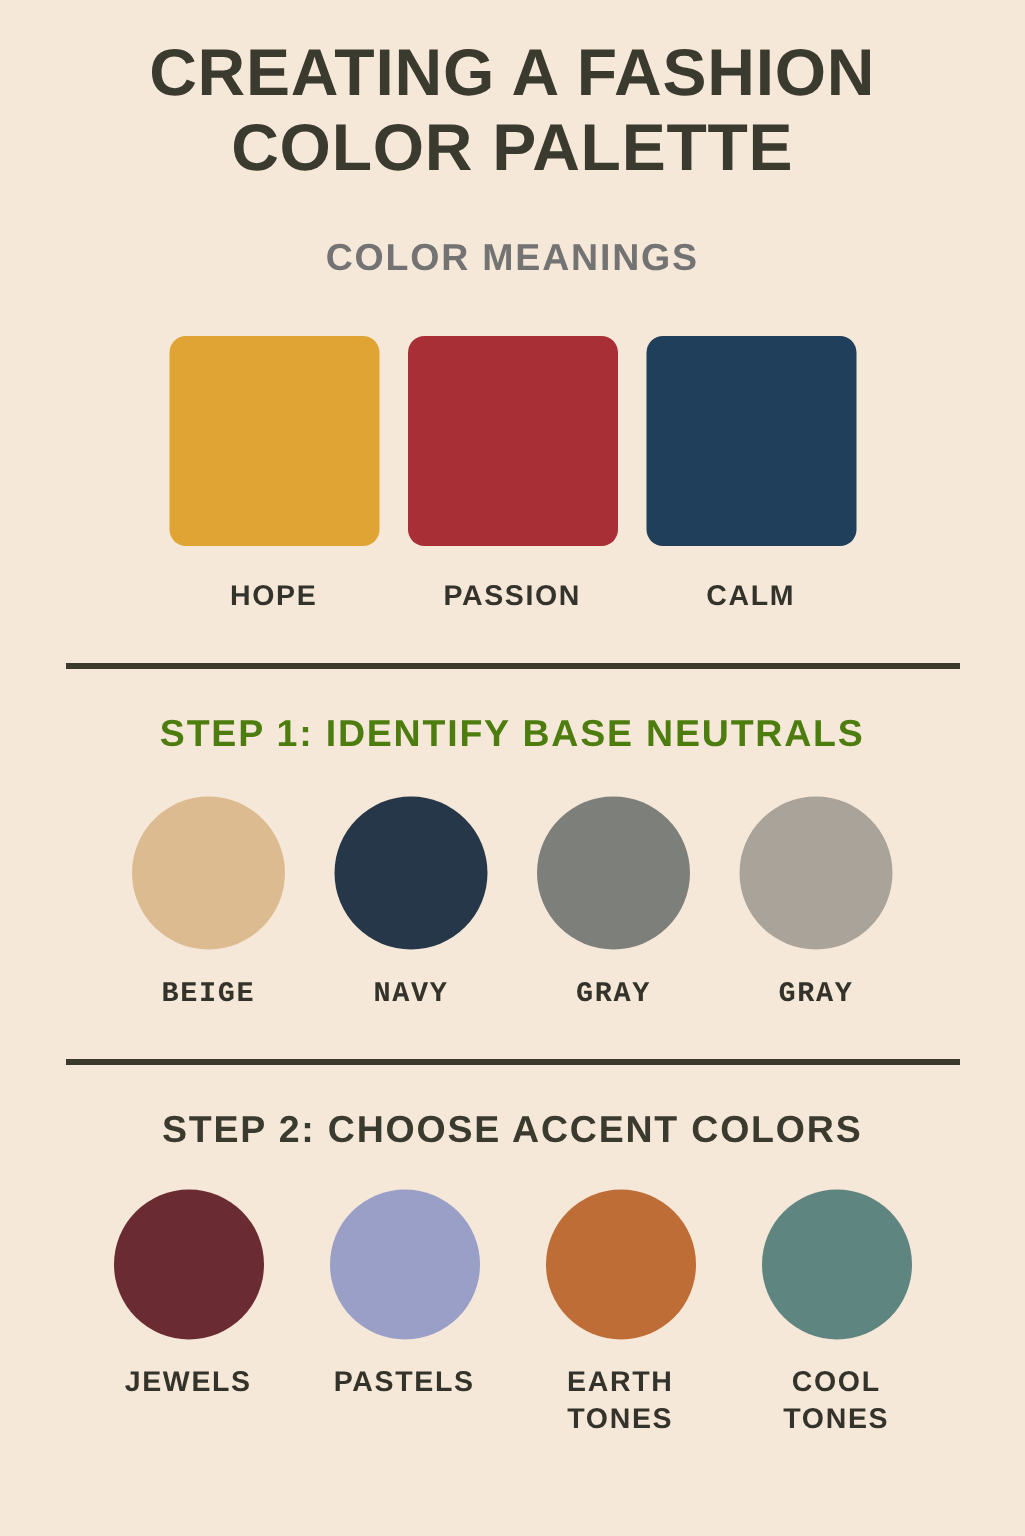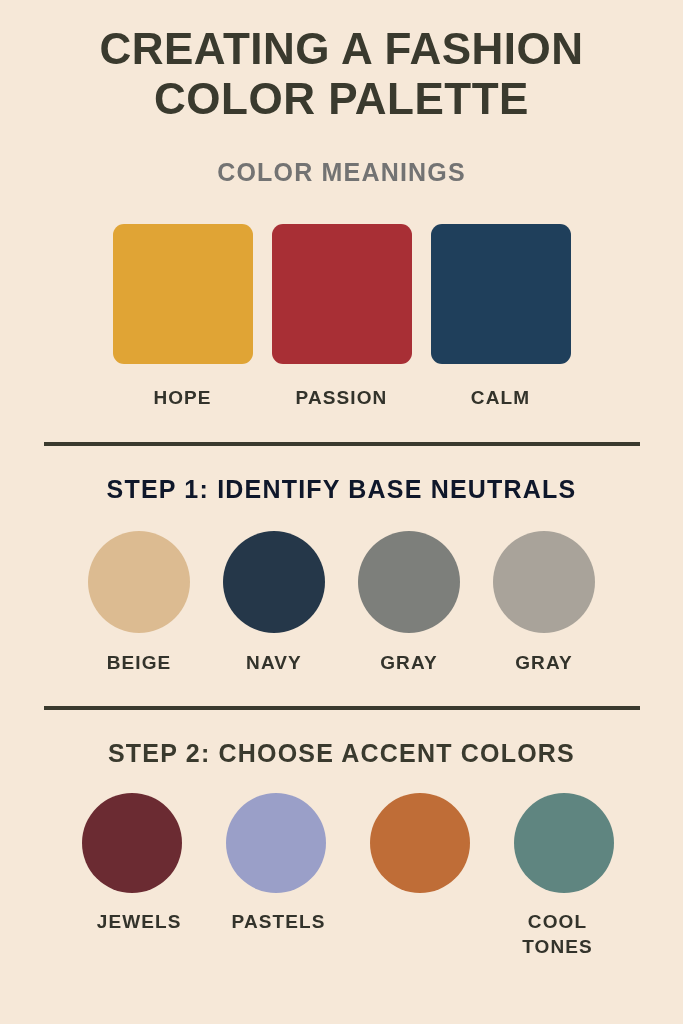--- a/index.html
+++ b/index.html
@@ -100,34 +100,34 @@
   #neutrals-row {
     margin-top: 27px;
     gap: 30px;
   }
   #neutrals-row .swatch-circle {
     width: 102px;
     height: 102px;
     border-radius: 50%;
   }
   #neutrals-row .swatch-label { margin-top: 17px; }
-  #neutrals-row .swatch-item { width: 105px; }
+  #neutrals-row .swatch-item { width: 105px; font-family: Liberation Mono, monospace; }
 
   
   #accents-row {
     margin-top: 25px;
     gap: 32px;
   }
   #accents-row .swatch-circle {
     width: 100px;
     height: 100px;
     border-radius: 50%;
   }
   #accents-row .swatch-label { margin-top: 16px; }
-  #accents-row .swatch-item { width: 112px; align-items: flex-end; }
+  #accents-row .swatch-item { width: 112px; }
 </style>
 </head>
 <body style="background-color: rgb(246, 232, 216); color: rgb(51, 51, 43);">
 
 <div class="poster" style="background-color: rgb(246, 232, 216);">
 
   <h1 class="title" style="color: rgb(58, 58, 46);">
     <span class="line">CREATING A FASHION</span>
     <span class="line">COLOR PALETTE</span>
   </h1>
@@ -144,21 +144,21 @@
       <div class="swatch-label">PASSION</div>
     </div>
     <div class="swatch-item">
       <div class="swatch-square" style="background-color: rgb(31, 63, 91);"></div>
       <div class="swatch-label">CALM</div>
     </div>
   </div>
 
   <div class="divider" id="divider-1" style="background-color: rgb(58, 58, 46);"></div>
 
-  <div class="section-heading" id="step1-heading" style="color: #0f172a;">STEP 1: IDENTIFY BASE NEUTRALS</div>
+  <div class="section-heading" id="step1-heading" style="color: #4d7c0f;">STEP 1: IDENTIFY BASE NEUTRALS</div>
 
   <div class="swatch-row" id="neutrals-row">
     <div class="swatch-item">
       <div class="swatch-circle" style="background-color: rgb(220, 187, 145);"></div>
       <div class="swatch-label">BEIGE</div>
     </div>
     <div class="swatch-item">
       <div class="swatch-circle" style="background-color: rgb(37, 55, 73);"></div>
       <div class="swatch-label">NAVY</div>
     </div>
@@ -180,20 +180,21 @@
     <div class="swatch-item">
       <div class="swatch-circle" style="background-color: rgb(107, 43, 50);"></div>
       <div class="swatch-label">JEWELS</div>
     </div>
     <div class="swatch-item">
       <div class="swatch-circle" style="background-color: rgb(154, 159, 200);"></div>
       <div class="swatch-label">PASTELS</div>
     </div>
     <div class="swatch-item">
       <div class="swatch-circle" style="background-color: rgb(191, 109, 55);"></div>
+      <div class="swatch-label">EARTH TONES</div>
     </div>
     <div class="swatch-item">
       <div class="swatch-circle" style="background-color: rgb(95, 133, 128);"></div>
       <div class="swatch-label">COOL TONES</div>
     </div>
   </div>
 
 </div>
 
 </body></html>

